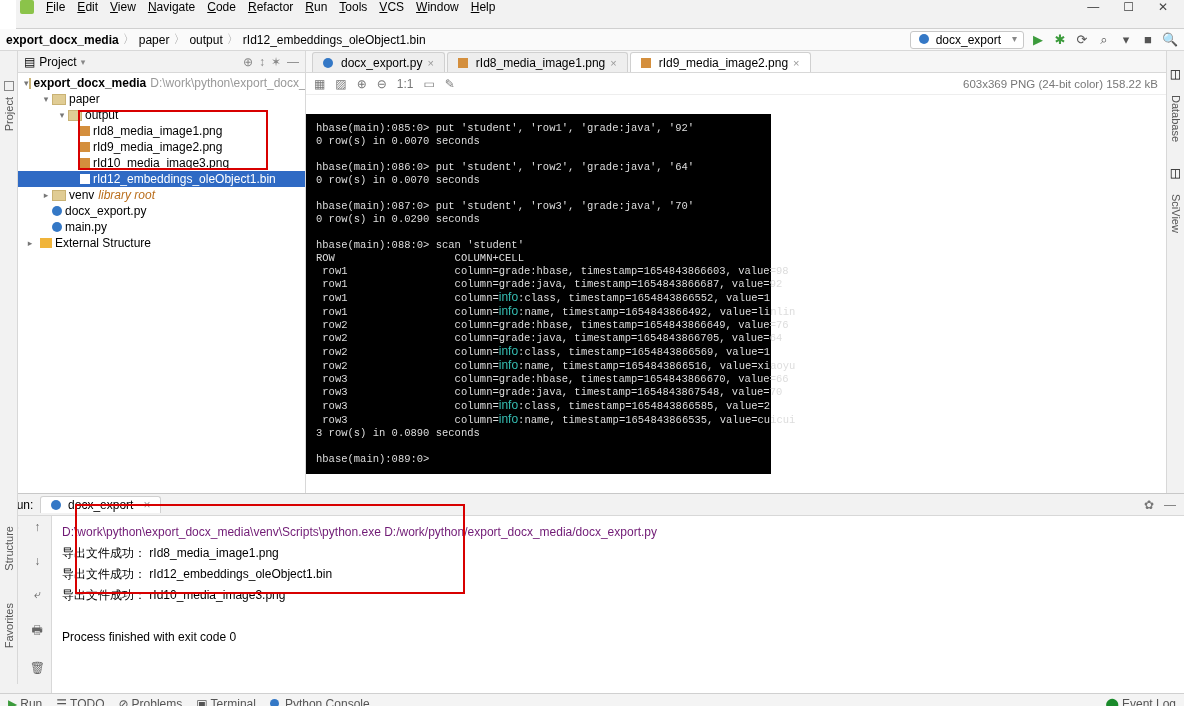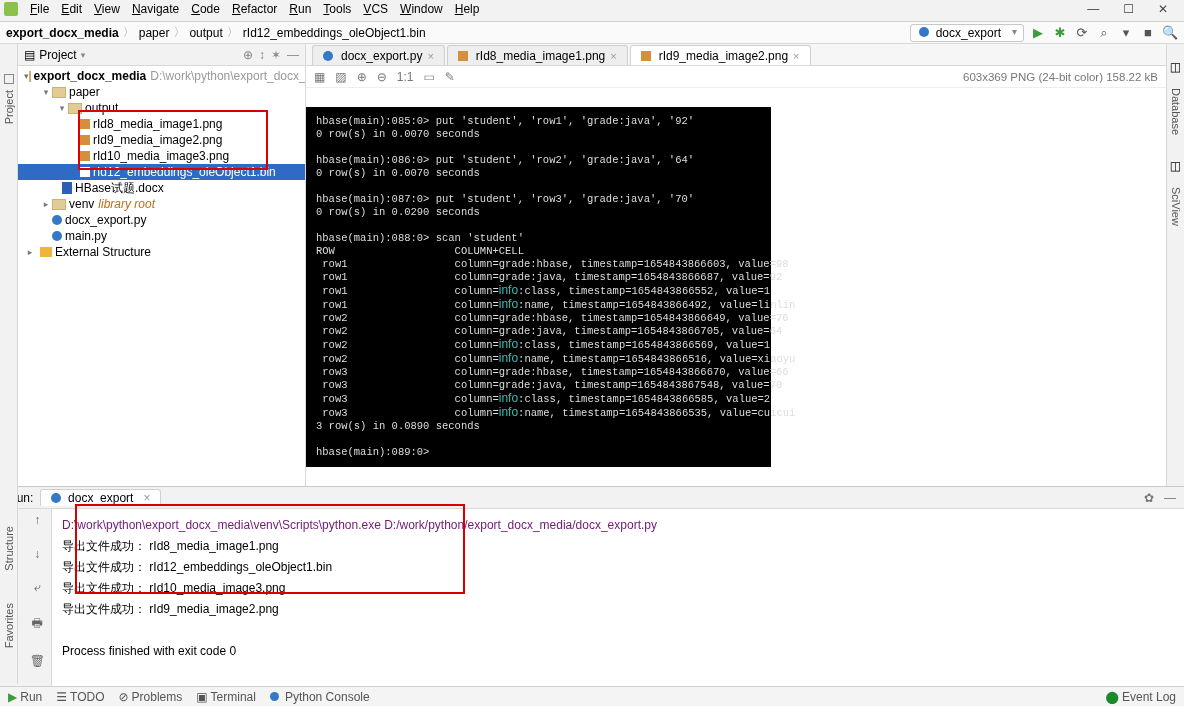--- a/index.html
+++ b/index.html
@@ -1,17 +1,17 @@
 <!DOCTYPE html>
 <html><head>
 <meta charset="utf-8">
 <style>
 * { margin: 0; padding: 0; box-sizing: border-box; font-family: "Segoe UI", Arial, sans-serif; font-size: 12px; }
 body { background: #fff; color: #000; width: 1184px; height: 706px; overflow: hidden; position: relative; }
-.menu-bar { height: 22px; display: flex; align-items: flex-start; padding: 2px 4px; border-bottom: 1px solid #d0d0d0; background: #f2f2f2; }
+.menu-bar { height: 22px; display: flex; align-items: flex-end; padding: 14px 4px; border-bottom: 1px solid #d0d0d0; background: #f2f2f2; margin-left: 16px; }
 .menu-bar .logo { width: 14px; height: 14px; background: #8bc34a; border-radius: 2px; margin-right: 6px; }
 .menu-bar .mitem { padding: 0 6px; cursor: default; }
 .menu-bar .mitem:first-letter { text-decoration: underline; }
 .menu-bar .title { margin-left: 20px; color: #888; }
 .menu-bar .winctl { margin-left: auto; display: flex; gap: 24px; padding-right: 12px; font-size: 14px; color: #444; }
 .crumb-bar { height: 22px; display: flex; align-items: center; padding: 0 6px; background: #fafafa; border-bottom: 1px solid #d8d8d8; }
 .crumb { color: #000; }
 .crumb.bold { font-weight: 600; }
 .crumb-sep { margin: 0 4px; color: #999; }
 .crumb-right { margin-left: auto; display: flex; align-items: center; gap: 6px; }
@@ -157,24 +157,20 @@
           <span>rId9_media_image2.png</span>
         </div>
       <div class="tree-row" style="padding-left:62px">
           <span class="ficon img"></span>
           <span>rId10_media_image3.png</span>
         </div>
       <div class="tree-row sel" style="padding-left:62px">
           <span class="ficon img"></span>
           <span>rId12_embeddings_oleObject1.bin</span>
         </div>
-      <div class="tree-row" style="padding-left:44px">
-          <span class="ficon doc"></span>
-          <span>HBase试题.docx</span>
-        </div>
       <div class="tree-row" style="padding-left:22px">
           <span class="tw">▸</span>
           <span class="ficon dir"></span>
           <span>venv</span>
           <span class="lib">library root</span>
         </div>
       <div class="tree-row" style="padding-left:34px">
           <span class="ficon py"></span>
           <span>docx_export.py</span>
         </div>
@@ -280,21 +276,20 @@
       <span>☰</span>
         <span>🖶</span>
       <span>★</span>
         <span>🗑</span>
     </div>
     <div class="run-out">
       <div class="cmd">D:\work\python\export_docx_media\venv\Scripts\python.exe D:/work/python/export_docx_media/docx_export.py</div>
       <div>导出文件成功： rId8_media_image1.png</div>
       <div>导出文件成功： rId12_embeddings_oleObject1.bin</div>
       <div>导出文件成功： rId10_media_image3.png</div>
-      <div>导出文件成功： rId9_media_image2.png</div>
       <br>
       <div>Process finished with exit code 0</div>
     </div>
   </div>
 </div>
 
 <div class="bottom-tabs">
   <span class="bt">
       <span class="green">▶</span>
       <span>Run</span>

